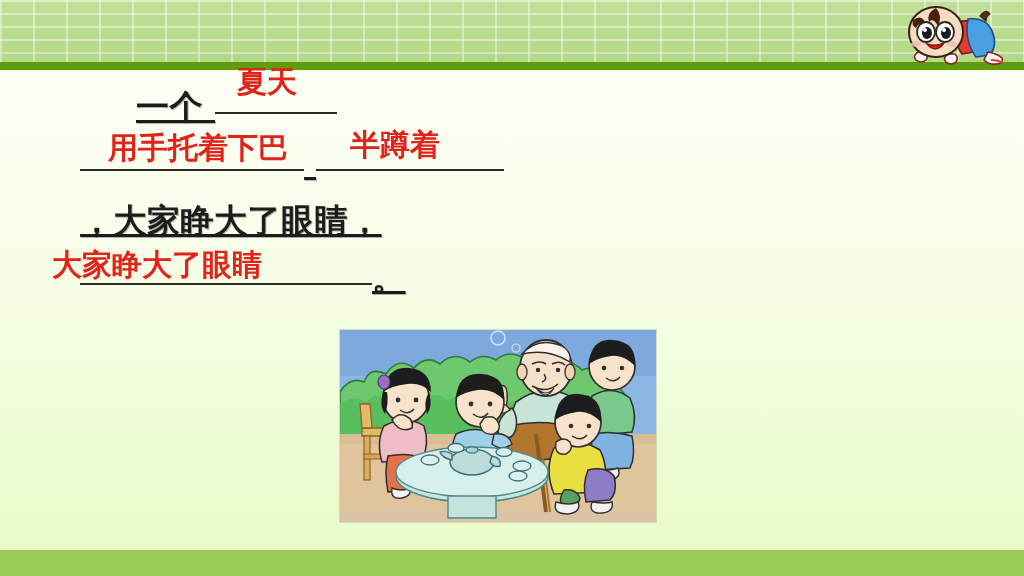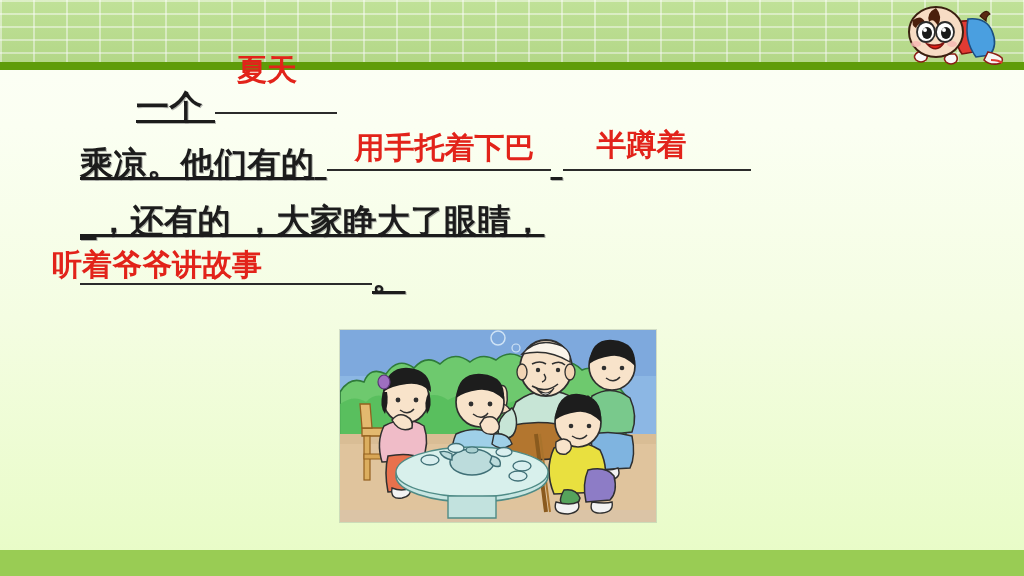--- a/index.html
+++ b/index.html
@@ -68,21 +68,21 @@
     color:#e2231a;
     font-size:30px;
     font-weight:700;
     font-family:"DejaVu Serif","Liberation Serif",serif;
     text-shadow:none;
     letter-spacing:0;
   }
 
   
   .b1 { width:122px; }
-  .b1 .ans { left:22px; bottom:20px; }
+  .b1 .ans { left:22px; bottom:8px; }
 
   .b2 { width:224px; }
   .b2 .ans { left:28px; bottom:-1px; }
 
   .b3 { width:188px; }
   .b3 .ans { left:34px; bottom:2px; }
 
   .b4 { width:318px; }
   .b4 .ans { left:-26px; bottom:-2px; }
 
@@ -141,40 +141,38 @@
 
   <div class="ln">
     <span class="indent"></span><span>一个</span>
     <span class="blank b1">
       <span class="rule"></span>
       <span class="ans">夏天</span>
     </span>
   </div>
 
   <div class="ln">
-    <span>乘凉。他们有的</span>
     <span class="blank b2">
       <span class="rule"></span>
       <span class="ans">用手托着下巴</span>
     </span>
     <span class="blank b3">
       <span class="rule"></span>
       <span class="ans">半蹲着</span>
     </span>
   </div>
 
   <div class="ln">
-    <span>_，还有的</span>
     <span>，大家睁大了眼睛，</span>
   </div>
 
   <div class="ln">
     <span class="blank b5">
       <span class="rule"></span>
-      <span class="ans">听着爷爷讲故事</span>
+      <span class="ans">大家睁大了眼睛</span>
     </span><span>。</span>
   </div>
 
 </div>
 
 <div id="illus">
   <svg viewBox="0 0 316 192" xmlns="http://www.w3.org/2000/svg">
 
     <rect x="0" y="0" width="316" height="120" fill="#8cb7e4"></rect>
     <rect x="0" y="0" width="316" height="46" fill="#7ea9dd"></rect>

